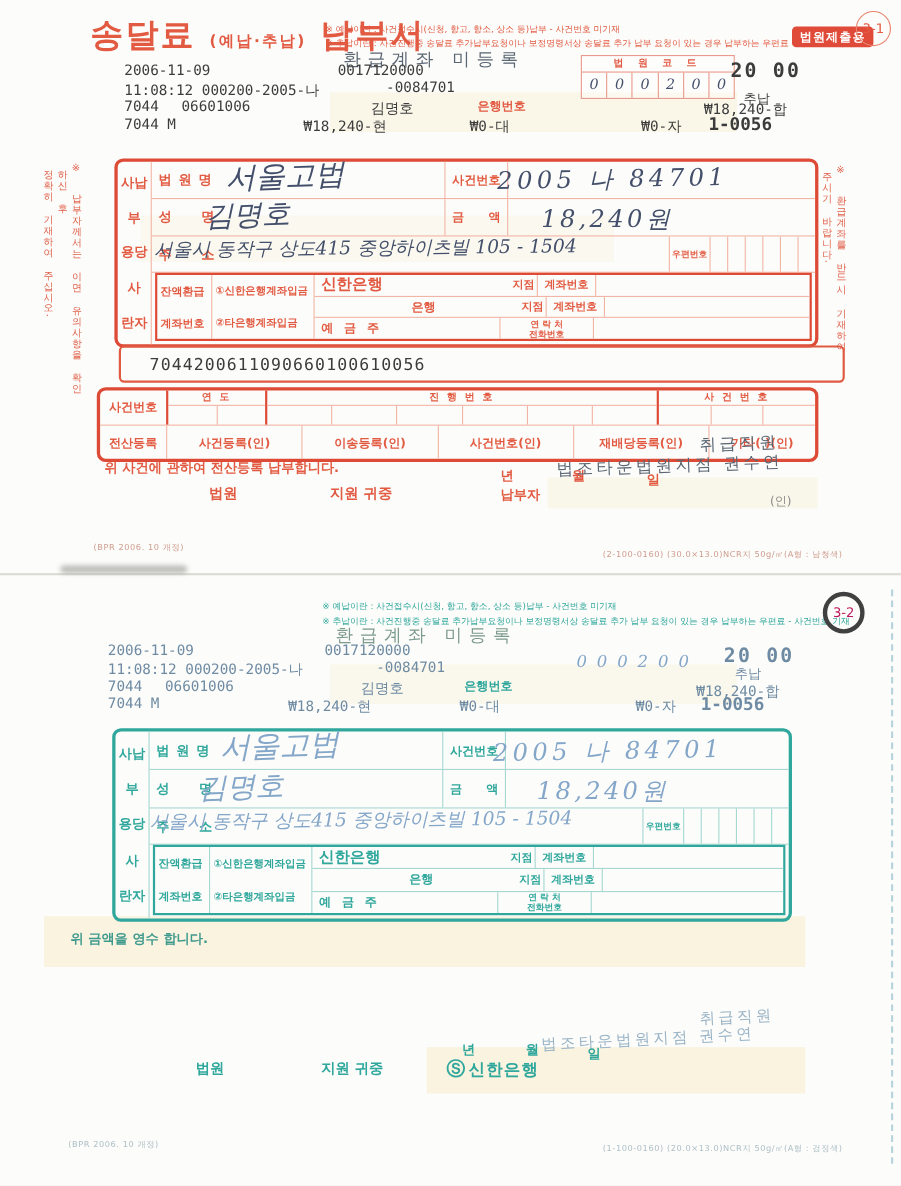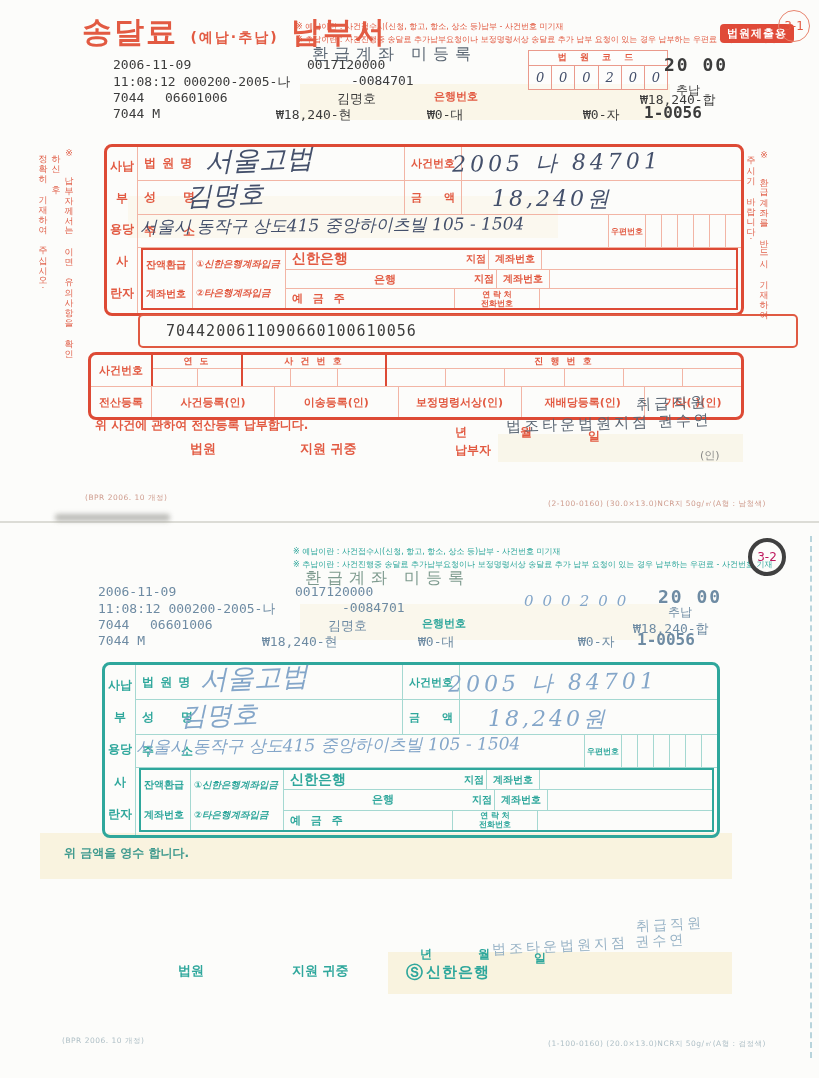--- a/index.html
+++ b/index.html
@@ -32,29 +32,29 @@
        align-items:center;justify-content:center;border-right:1px solid var(--line);flex-shrink:0;}
   .flex1{flex:1;}
   .ziplab{font-size:8px;color:var(--lab);font-weight:bold;width:36px;text-align:center;border:1px solid var(--line);
           border-top:none;border-bottom:none;height:100%;display:flex;align-items:center;justify-content:center;flex-shrink:0;}
   .zc{width:15px;height:100%;border-right:1px solid var(--line);flex-shrink:0;}
   .acct{margin:0 3px 3px 3px;border:2px solid var(--c);flex:1;display:flex;}
   .acct-c1{width:46px;display:flex;flex-direction:column;justify-content:space-around;color:var(--lab);font-size:10px;
            font-weight:bold;padding-left:3px;border-right:1px solid var(--line);}
   .acct-c2{width:92px;display:flex;flex-direction:column;border-right:1px solid var(--line);color:var(--lab);
            font-size:9.5px;font-weight:bold;}
-  .acct-c2 > div{flex:1;display:flex;align-items:center;padding-left:3px;font-style:italic;}
+  .acct-c2 > div{flex:1;display:flex;align-items:center;padding-left:3px;}
   .acct-main{flex:1;display:flex;flex-direction:column;}
   .ar{flex:1;display:flex;align-items:center;border-bottom:1px solid var(--line);color:var(--lab);}
   .ar:last-child{border-bottom:none;}
   .ab{width:104px;padding-left:6px;flex-shrink:0;}
   .asp{width:58px;flex-shrink:0;height:100%;}
   .ajl{width:32px;font-size:10px;font-weight:bold;text-align:right;flex-shrink:0;border-right:1px solid var(--line);height:100%;display:flex;align-items:center;justify-content:flex-end;padding-right:2px;}
   .aal{width:52px;font-size:10px;font-weight:bold;text-align:center;flex-shrink:0;border-right:1px solid var(--line);height:100%;display:flex;align-items:center;justify-content:center;}
-  .barbox{border:2px solid #e05a42;border-radius:5px;display:flex;align-items:center;padding-left:26px;margin-left:30px;}
+  .barbox{border:2px solid #e05a42;border-radius:5px;display:flex;align-items:center;padding-left:26px;}
   .cubox{border:3px solid var(--c);border-radius:8px;display:flex;}
   .cu-side{width:56px;border-right:2px solid var(--c);display:flex;flex-direction:column;align-items:center;
            justify-content:center;color:var(--lab);font-weight:bold;font-size:13px;line-height:16px;}
   .cu-main{flex:1;display:flex;flex-direction:column;}
   .cu-top{display:flex;height:31px;border-bottom:1px solid var(--line);}
   .cu-case{width:60px;color:var(--lab);font-size:11px;font-weight:bold;display:flex;align-items:center;justify-content:center;border-right:2px solid var(--c);}
   .cu-grp{display:flex;flex-direction:column;border-right:2px solid var(--c);}
   .cu-grp:last-child{border-right:none;}
   .cu-h{height:13px;font-size:9px;color:var(--lab);font-weight:bold;text-align:center;border-bottom:1px solid var(--line);letter-spacing:2px;}
   .cu-cells{flex:1;display:flex;}
@@ -224,45 +224,45 @@
     <div class="cu-main">
       <div class="cu-top">
         <div class="cu-case">사건번호</div>
         <div class="cu-grp" style="width:88px">
           <div class="cu-h">연  도</div>
           <div class="cu-cells">
               <div class="cuc"></div>
               <div class="cuc"></div>
             </div>
         </div>
+        <div class="cu-grp flex1">
+          <div class="cu-h">진   행   번   호</div>
+          <div class="cu-cells">
+              <div class="cuc"></div>
+              <div class="cuc"></div>
+              <div class="cuc"></div>
+              <div class="cuc"></div>
+              <div class="cuc"></div>
+              <div class="cuc"></div>
+            </div>
+        </div>
         <div class="cu-grp" style="width:142px">
           <div class="cu-h">사 건 번 호</div>
           <div class="cu-cells">
-              <div class="cuc"></div>
-              <div class="cuc"></div>
-              <div class="cuc"></div>
-            </div>
-        </div>
-        <div class="cu-grp flex1">
-          <div class="cu-h">진   행   번   호</div>
-          <div class="cu-cells">
-              <div class="cuc"></div>
-              <div class="cuc"></div>
-              <div class="cuc"></div>
               <div class="cuc"></div>
               <div class="cuc"></div>
               <div class="cuc"></div>
             </div>
         </div>
       </div>
       <div class="cu-bot">
         <div class="cub" style="width:60px">전산등록</div>
         <div class="cub flex1">사건등록(인)</div>
         <div class="cub flex1">이송등록(인)</div>
-        <div class="cub flex1">보정명령서상(인)</div>
+        <div class="cub flex1">사건번호(인)</div>
         <div class="cub flex1">재배당등록(인)</div>
         <div class="cub" style="width:96px">기타(        )(인)</div>
       </div>
     </div>
   </div>
 
   <div class="a redtxt" style="left:95px;top:417px;font-size:12px;font-weight:bold">위 사건에 관하여 전산등록 납부합니다.</div>
   <div class="a redtxt" style="left:455px;top:424px;font-size:12px;font-weight:bold">년</div>
   <div class="a redtxt" style="left:520px;top:424px;font-size:12px;font-weight:bold">월</div>
   <div class="a redtxt" style="left:588px;top:428px;font-size:12px;font-weight:bold">일</div>

